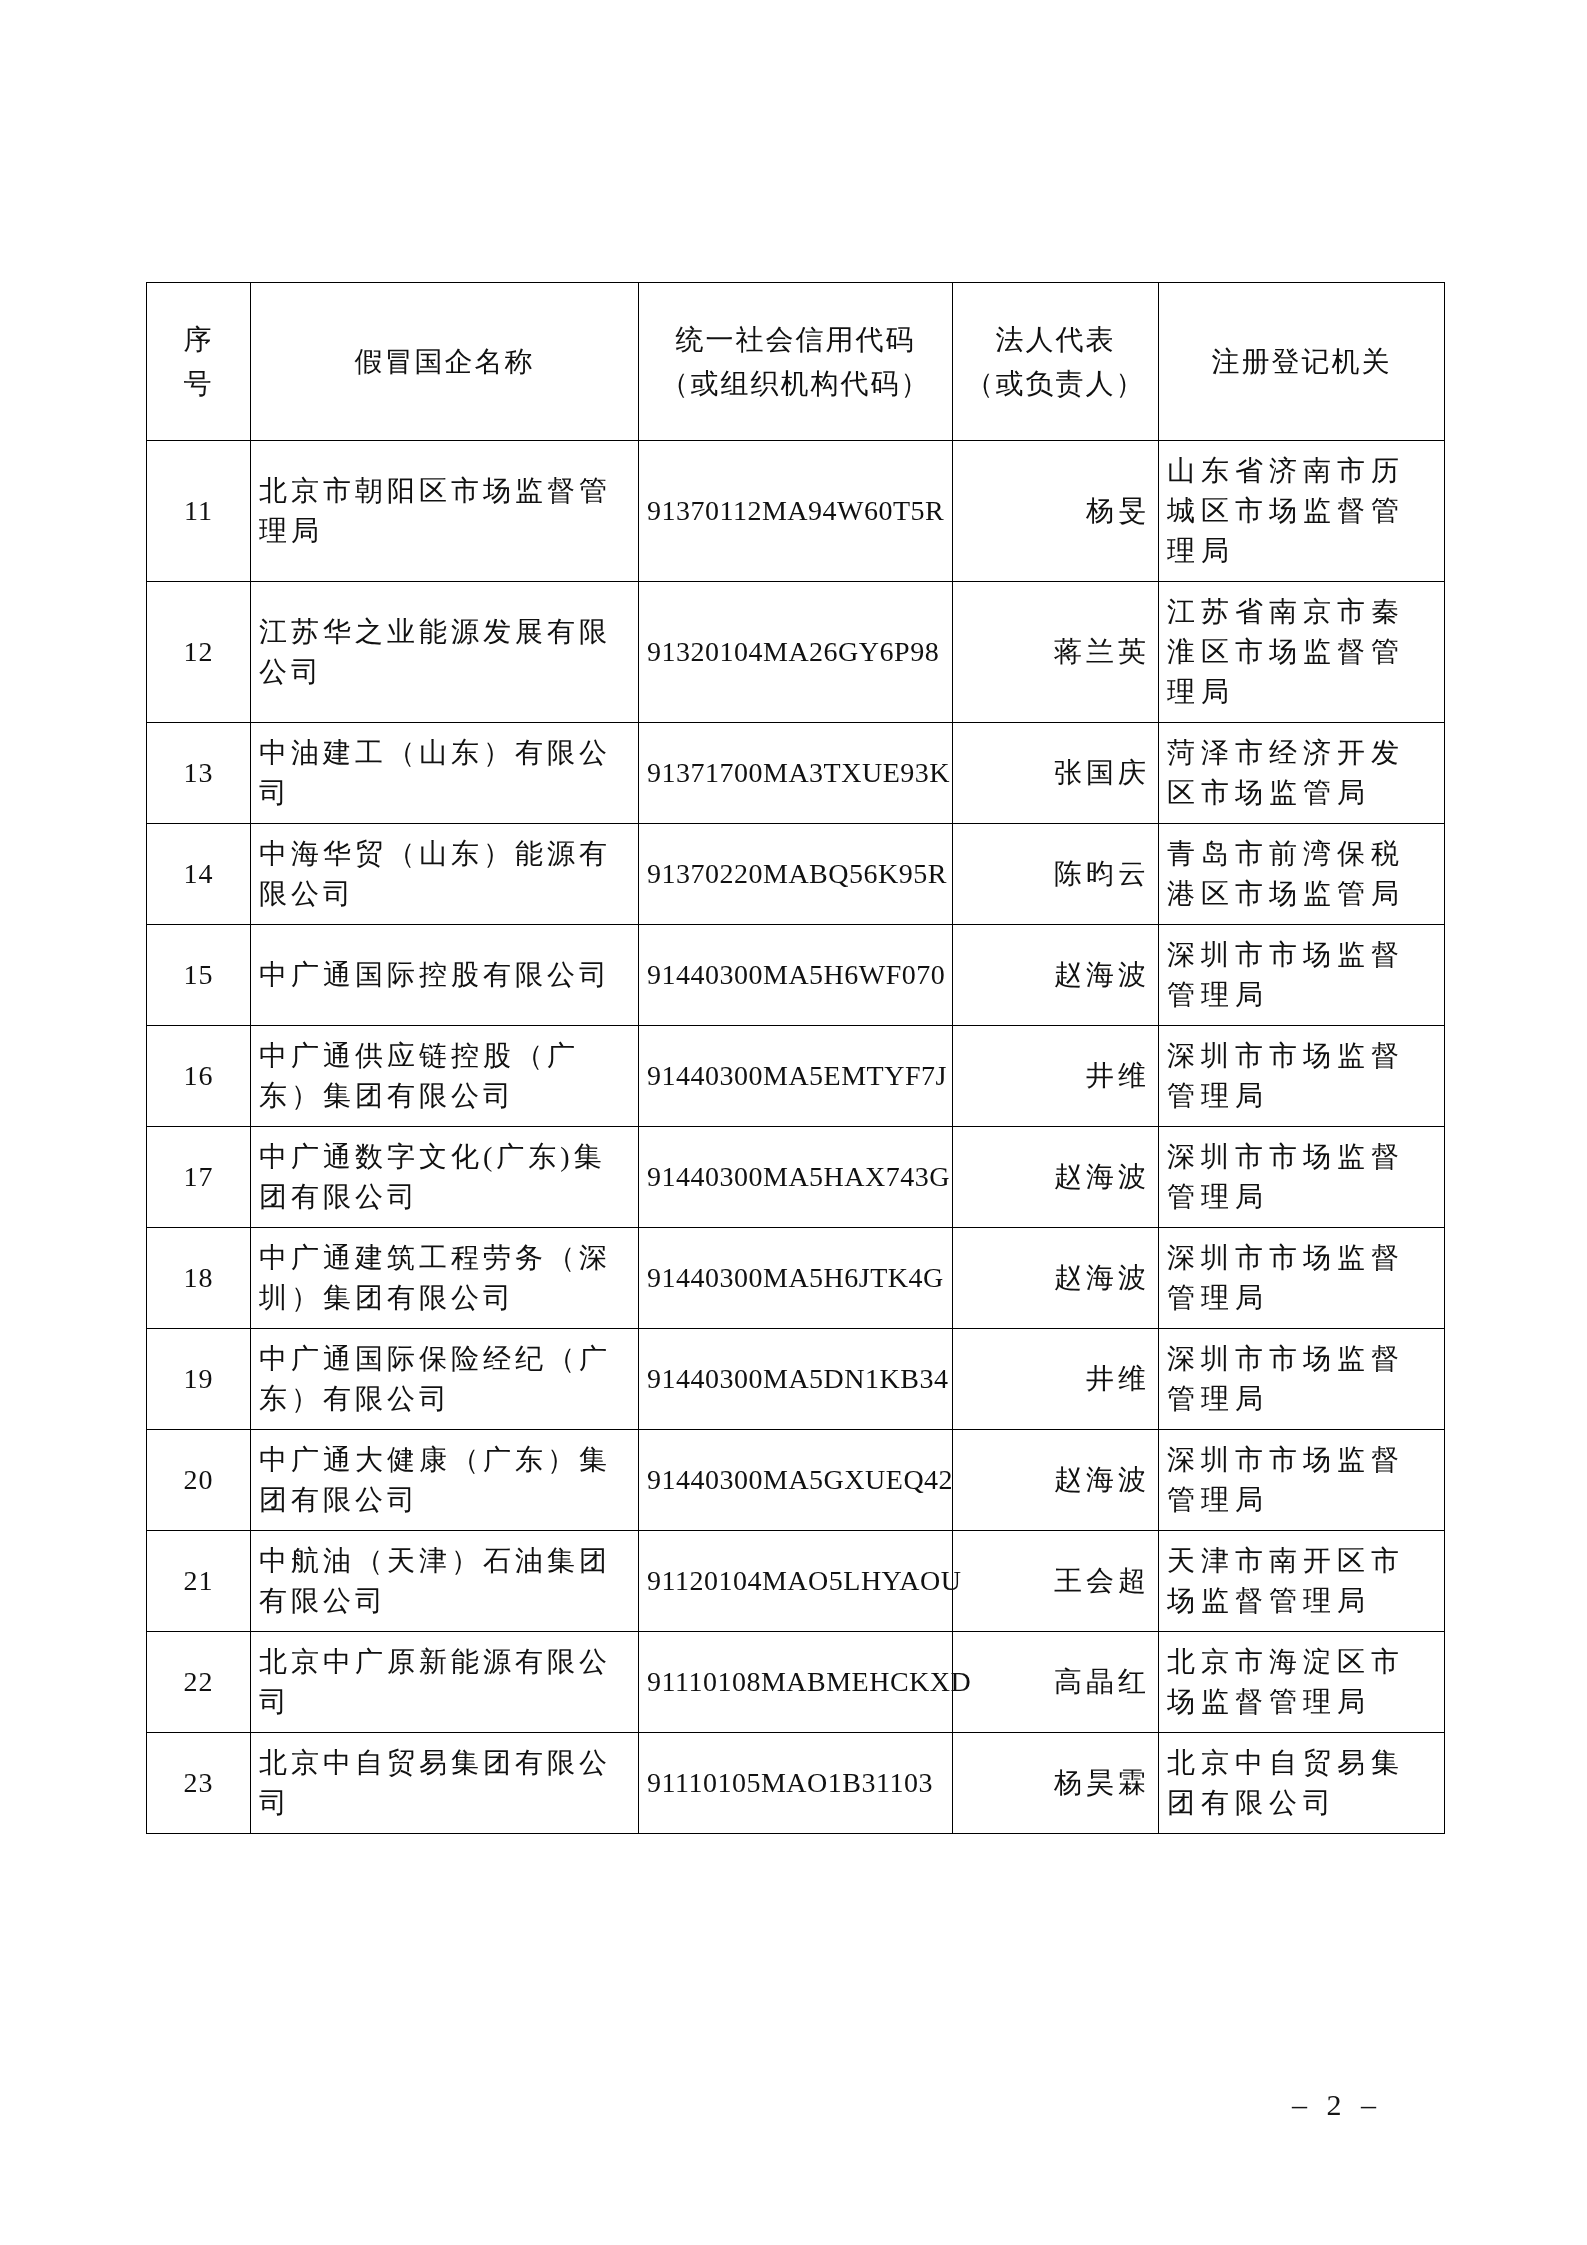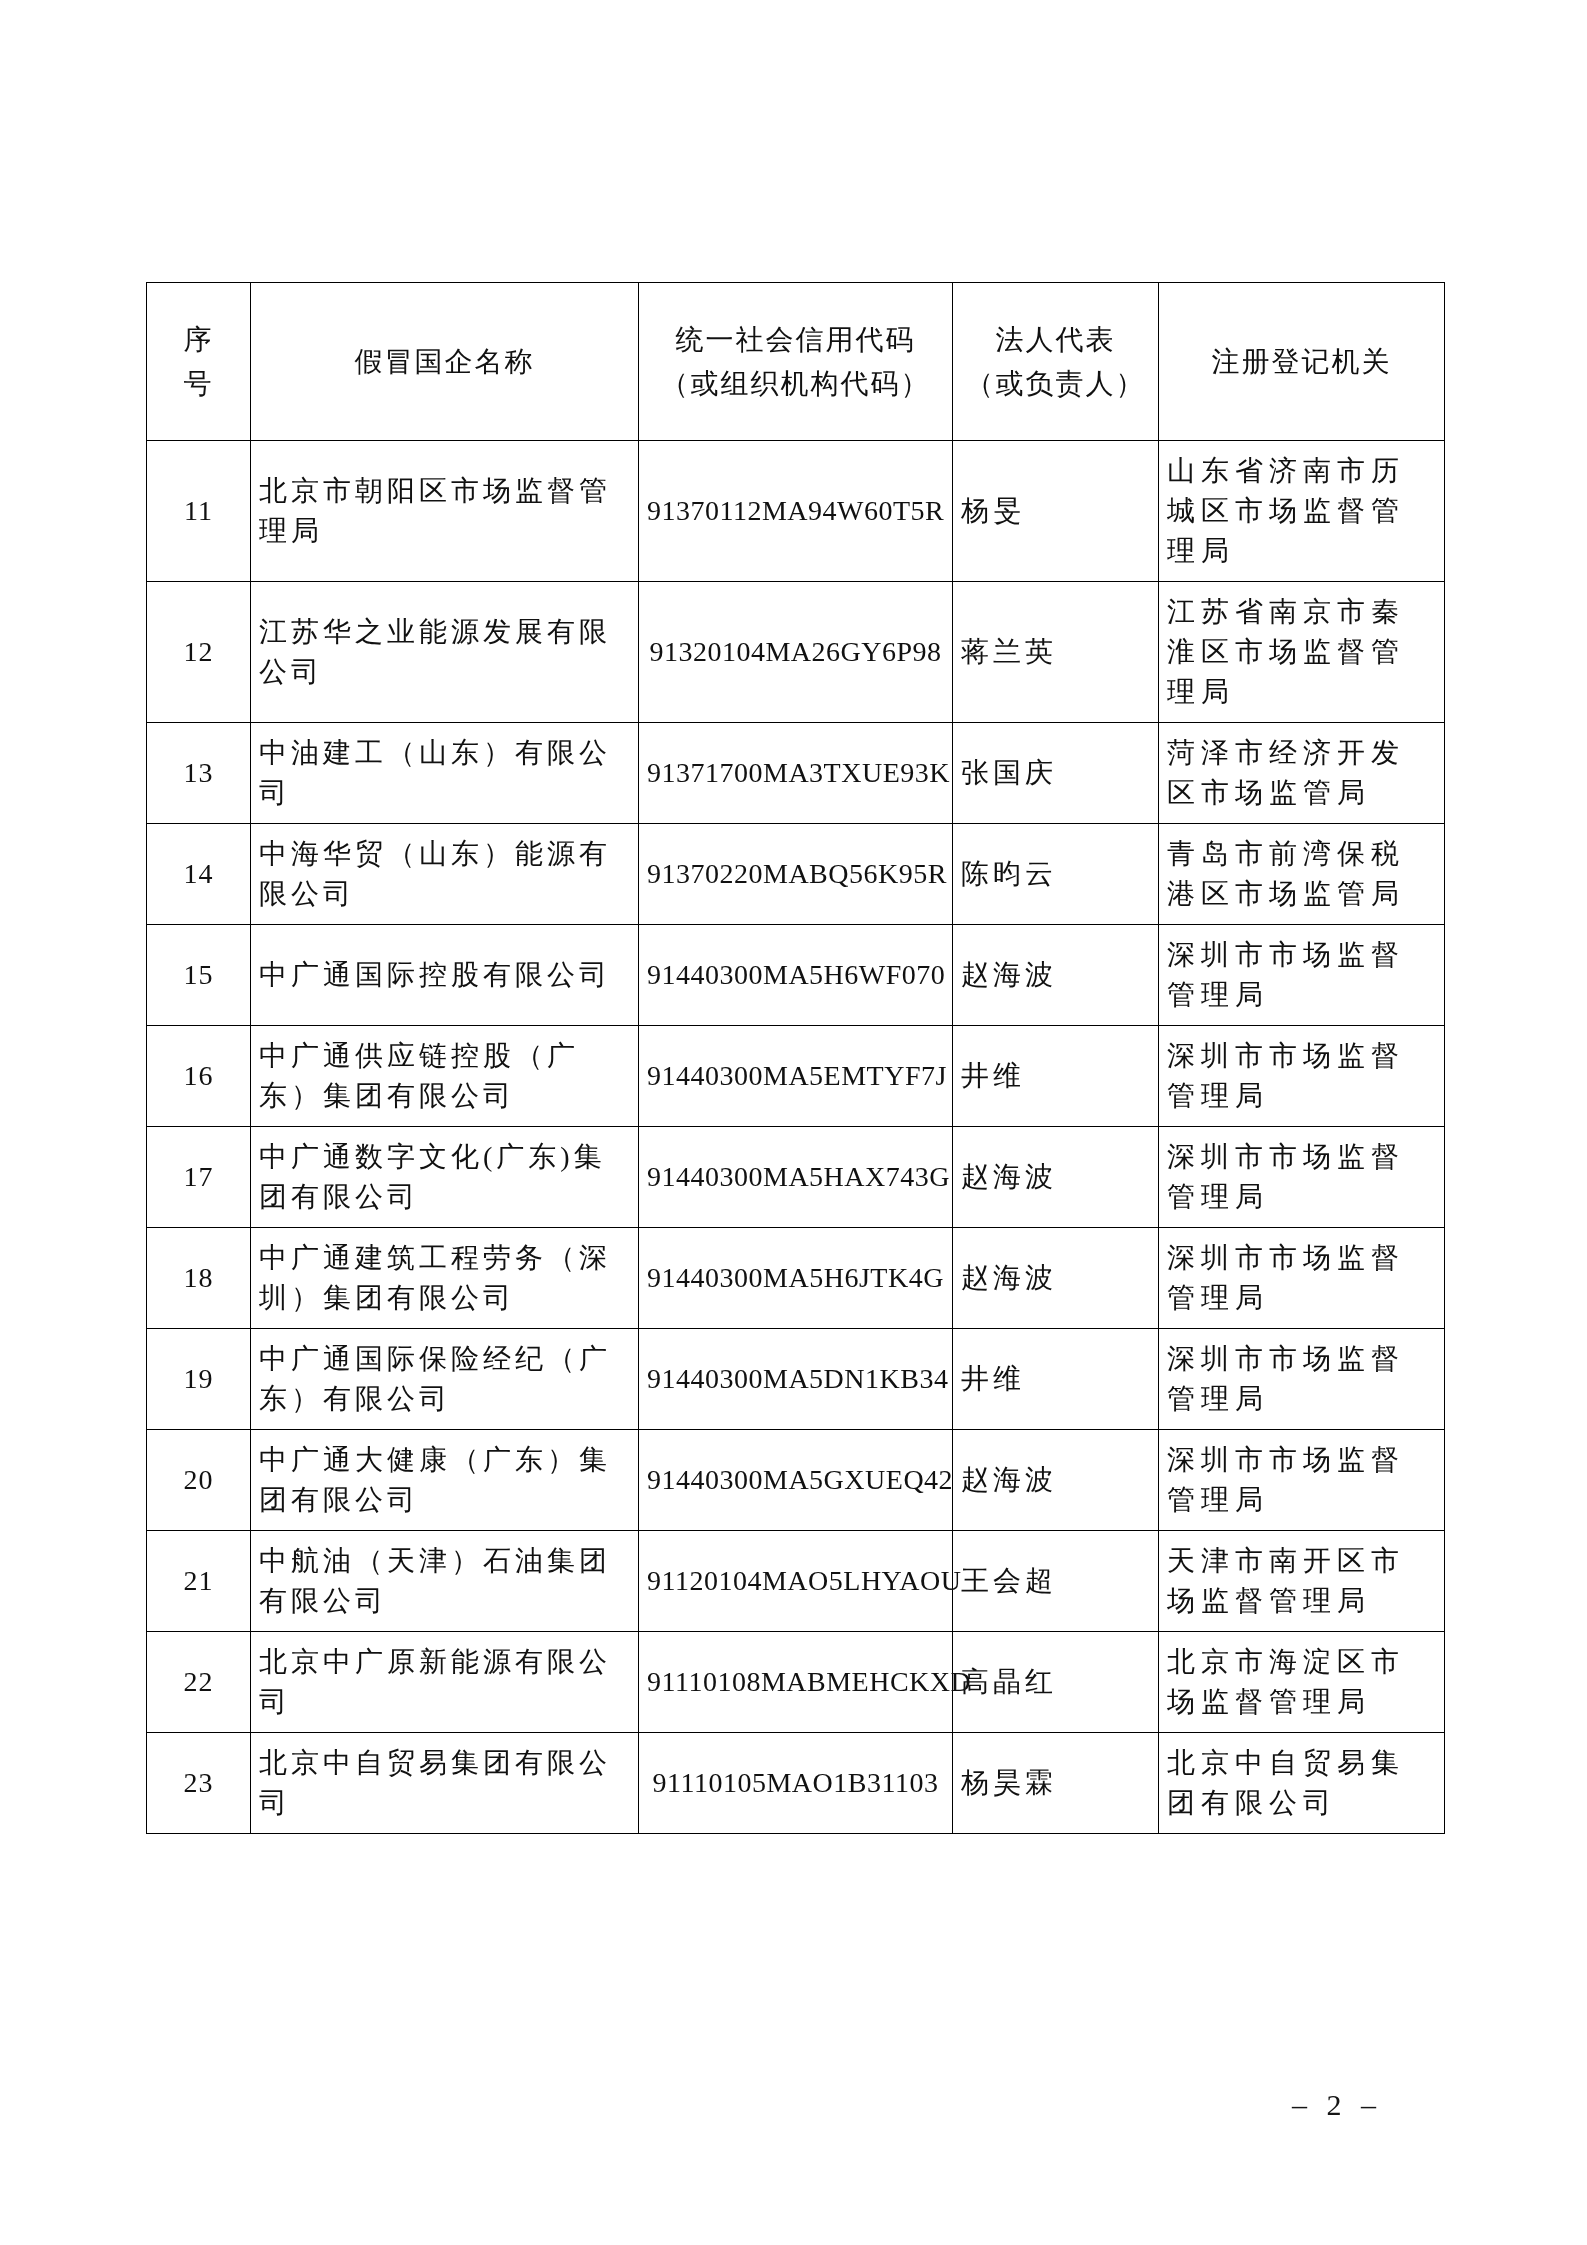--- a/index.html
+++ b/index.html
@@ -58,27 +58,27 @@
     margin-top: 8px;
   }
   td.cell-name {
     text-align: left;
     padding-left: 28px;
     padding-right: 16px;
     letter-spacing: 4px;
     line-break: strict;
   }
   td.cell-code {
-    text-align: center;
+    text-align: left;
     font-size: 31px;
     letter-spacing: 0.5px;
     white-space: nowrap;
   }
   td.cell-legal {
-    text-align: left;
+    text-align: right;
     letter-spacing: 4px;
   }
   td.cell-authority {
     text-align: left;
     padding-left: 20px;
     padding-right: 10px;
     letter-spacing: 6px;
     line-break: strict;
   }
   .page-number {

